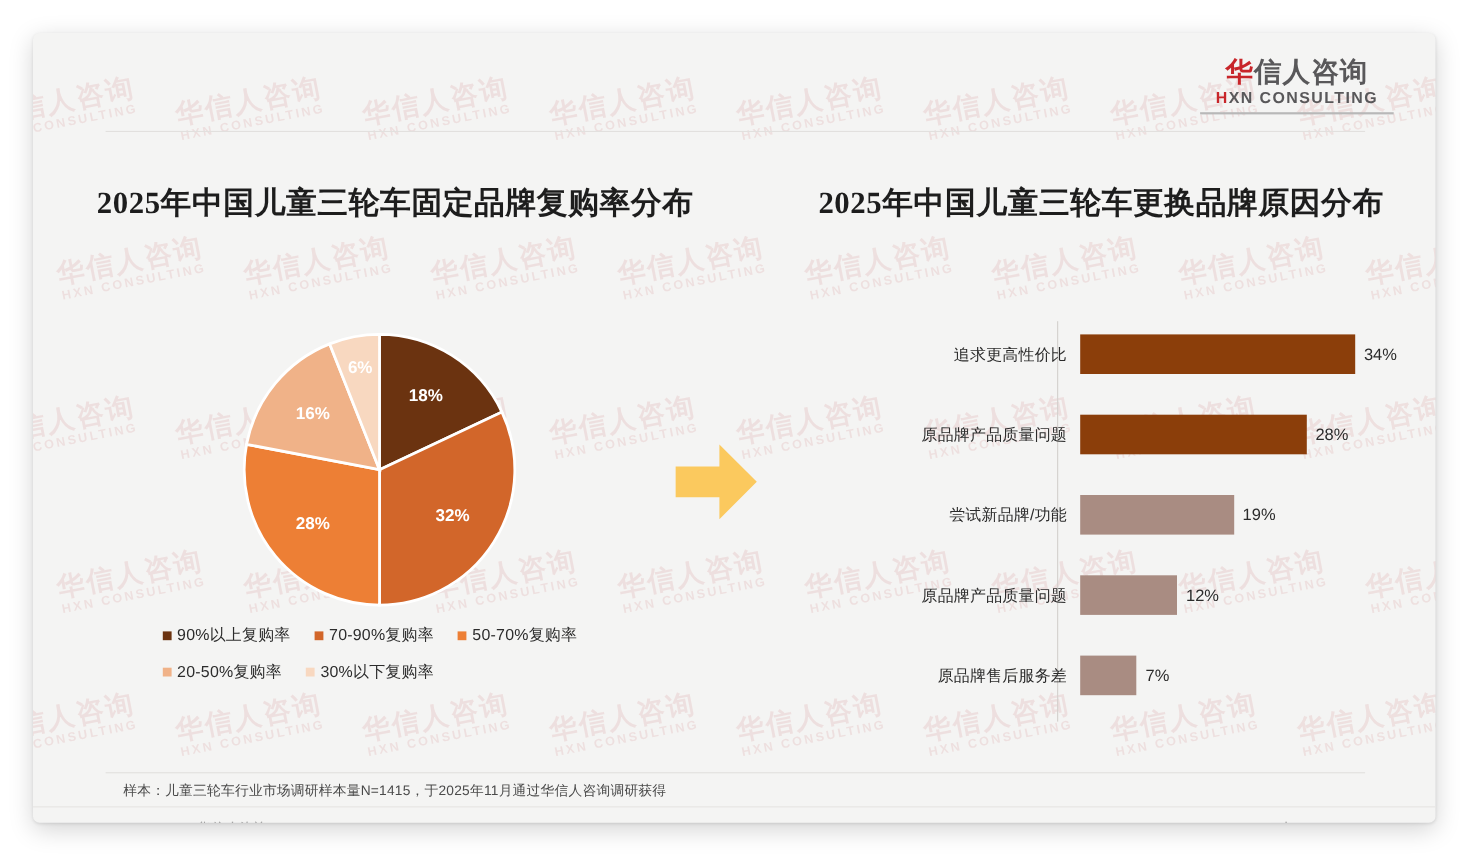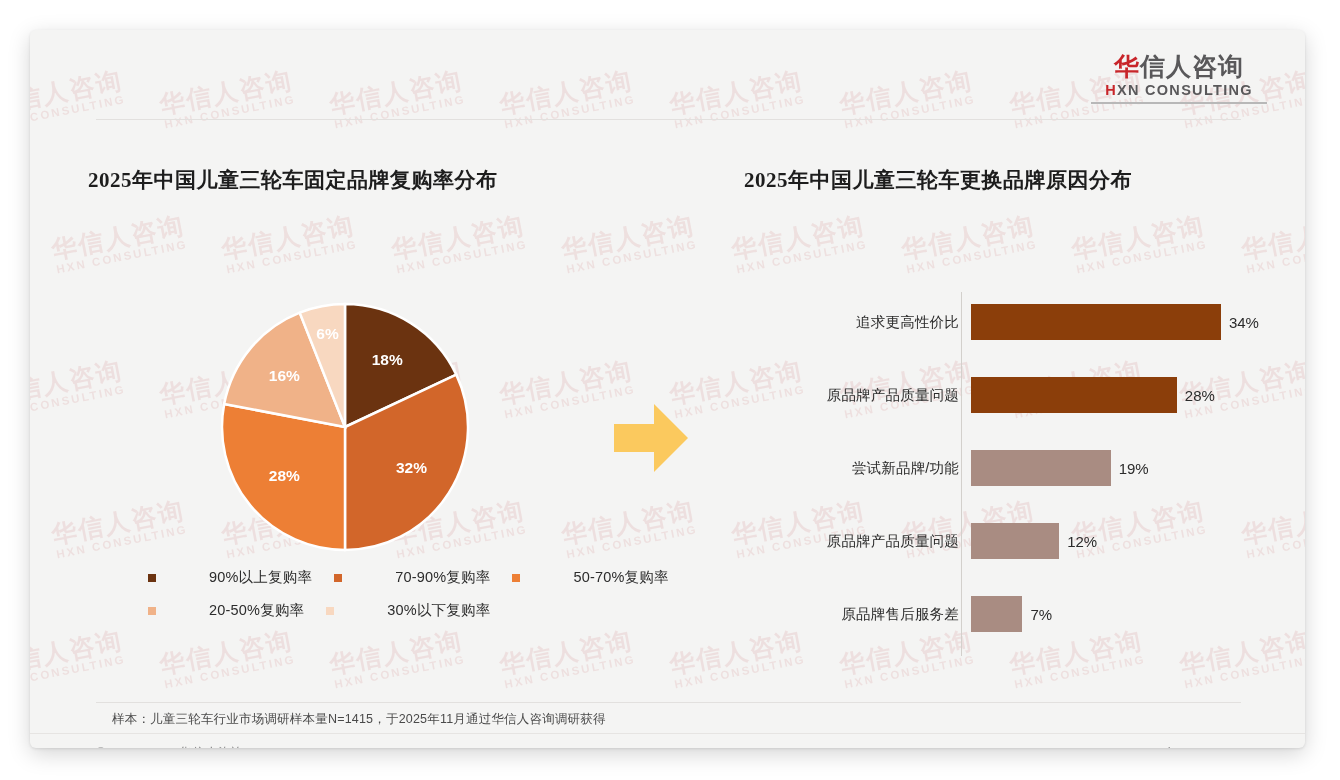--- a/index.html
+++ b/index.html
@@ -115,21 +115,21 @@
     width: 1145px;
     height: 1px;
     background: #e2e0de;
     z-index: 3;
   }
 
   
   .chart-title {
     position: absolute;
     font-family: "Liberation Serif", "DejaVu Serif", serif;
-    font-size: 21px;
+    font-size: 28px;
     font-weight: 700;
     color: #1d1d1d;
     letter-spacing: 0.5px;
     white-space: nowrap;
     z-index: 3;
   }
   #left-title  { left: 58px;  top: 136px; }
   #right-title { left: 714px; top: 136px; }
 
   
@@ -162,21 +162,20 @@
   .legend-row {
     display: flex;
     align-items: center;
     margin-bottom: 14px;
   }
   .legend-item {
     display: flex;
     align-items: center;
     margin-right: 22px;
     white-space: nowrap;
-    gap: 48px;
   }
   .legend-swatch {
     width: 8px;
     height: 8px;
     margin-right: 5px;
     flex: none;
   }
   .legend-text {
     font-size: 14.5px;
     color: #2c2c2c;
@@ -205,21 +204,21 @@
   #bar-axis {
     position: absolute;
     left: 161px;
     top: 4px;
     width: 1px;
     height: 364px;
     background: #d3d0cc;
   }
   .bar-row {
     position: absolute;
-    left: 4px;
+    left: 15px;
     width: 470px;
     height: 36px;
     display: flex;
     align-items: center;
   }
   .bar-cat {
     width: 155px;
     text-align: right;
     padding-right: 12px;
     font-size: 14.5px;

